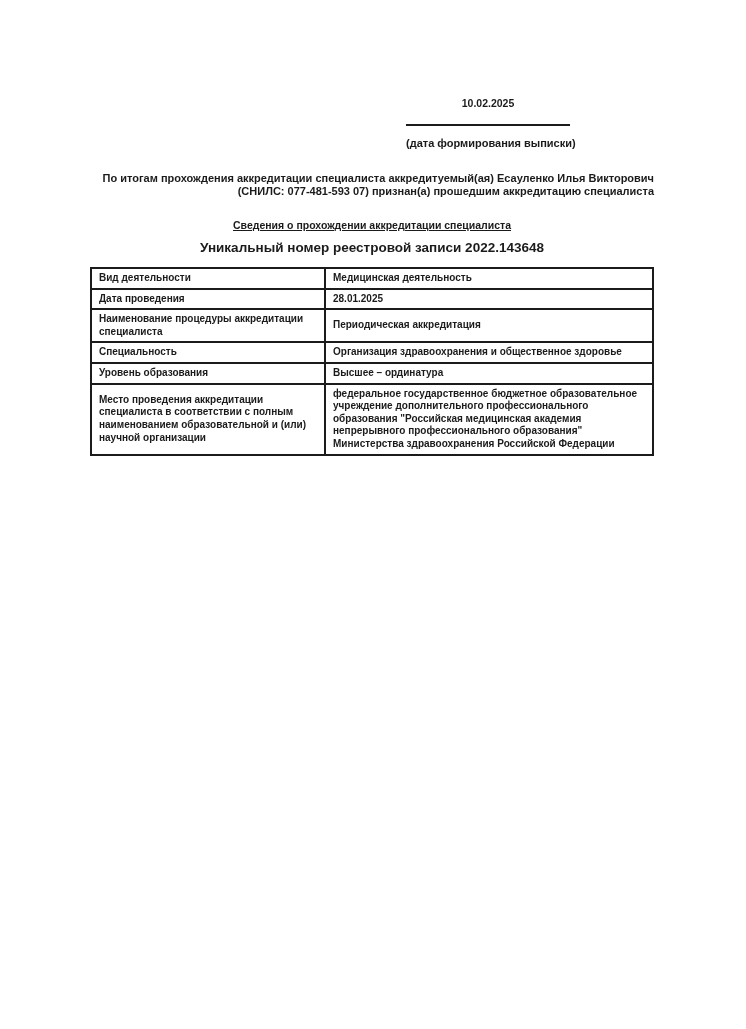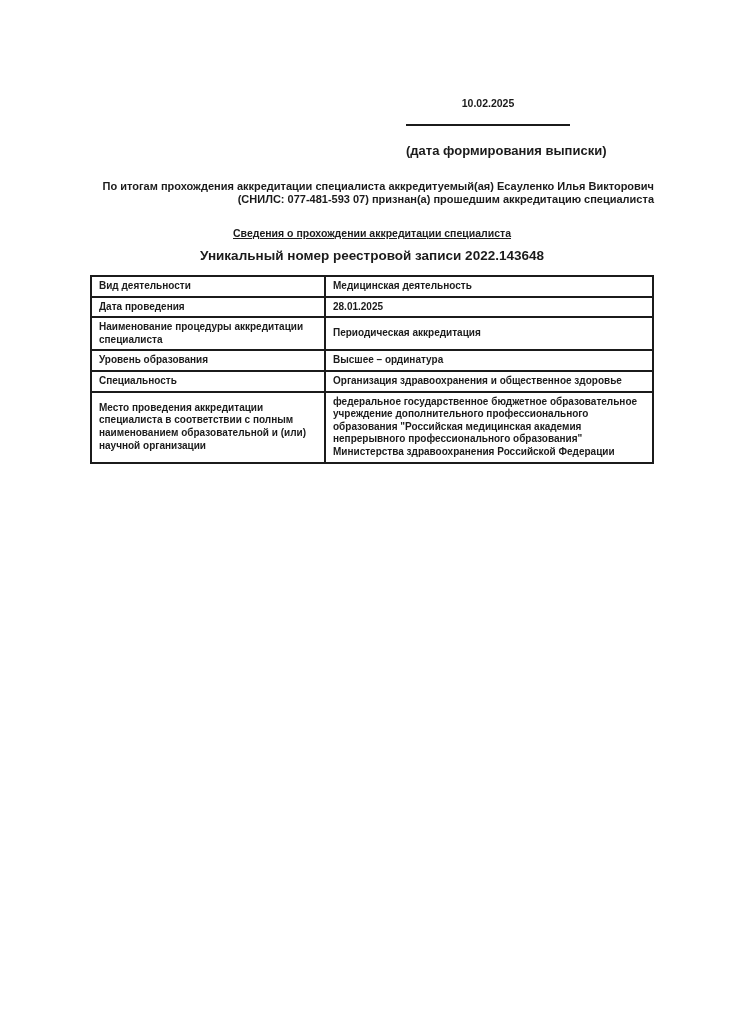--- a/index.html
+++ b/index.html
@@ -36,23 +36,23 @@
     margin: 21px 84px 0 auto;
     text-align: center;
   }
   .date-value {
     font-size: 10.5px;
     line-height: 12px;
     padding-bottom: 15px;
     border-bottom: 2px solid #1b1b1b;
   }
   .date-caption {
-    font-size: 13px;
+    font-size: 11px;
     line-height: 12px;
-    padding-top: 19px;
+    padding-top: 11px;
     white-space: nowrap;
   }
   .intro {
     margin-top: 23px;
     text-align: right;
     font-size: 11px;
     line-height: 13px;
   }
   .section-heading {
     margin-top: 21px;
@@ -110,26 +110,26 @@
   </tr>
           <tr>
     <td class="row-label">Дата проведения</td>
     <td class="row-value">28.01.2025</td>
   </tr>
           <tr>
     <td class="row-label">Наименование процедуры аккредитации специалиста</td>
     <td class="row-value">Периодическая аккредитация</td>
   </tr>
           <tr>
+    <td class="row-label">Специальность</td>
+    <td class="row-value">Организация здравоохранения и общественное здоровье</td>
+  </tr>
+          <tr>
     <td class="row-label">Уровень образования</td>
     <td class="row-value">Высшее – ординатура</td>
-  </tr>
-          <tr>
-    <td class="row-label">Специальность</td>
-    <td class="row-value">Организация здравоохранения и общественное здоровье</td>
   </tr>
           <tr>
     <td class="row-label">Место проведения аккредитации специалиста в соответствии с полным наименованием образовательной и (или) научной организации</td>
     <td class="row-value">федеральное государственное бюджетное образовательное учреждение дополнительного профессионального образования "Российская медицинская академия непрерывного профессионального образования" Министерства здравоохранения Российской Федерации</td>
   </tr>
         </tbody>
     </table>
 
   </div>
 </div>

